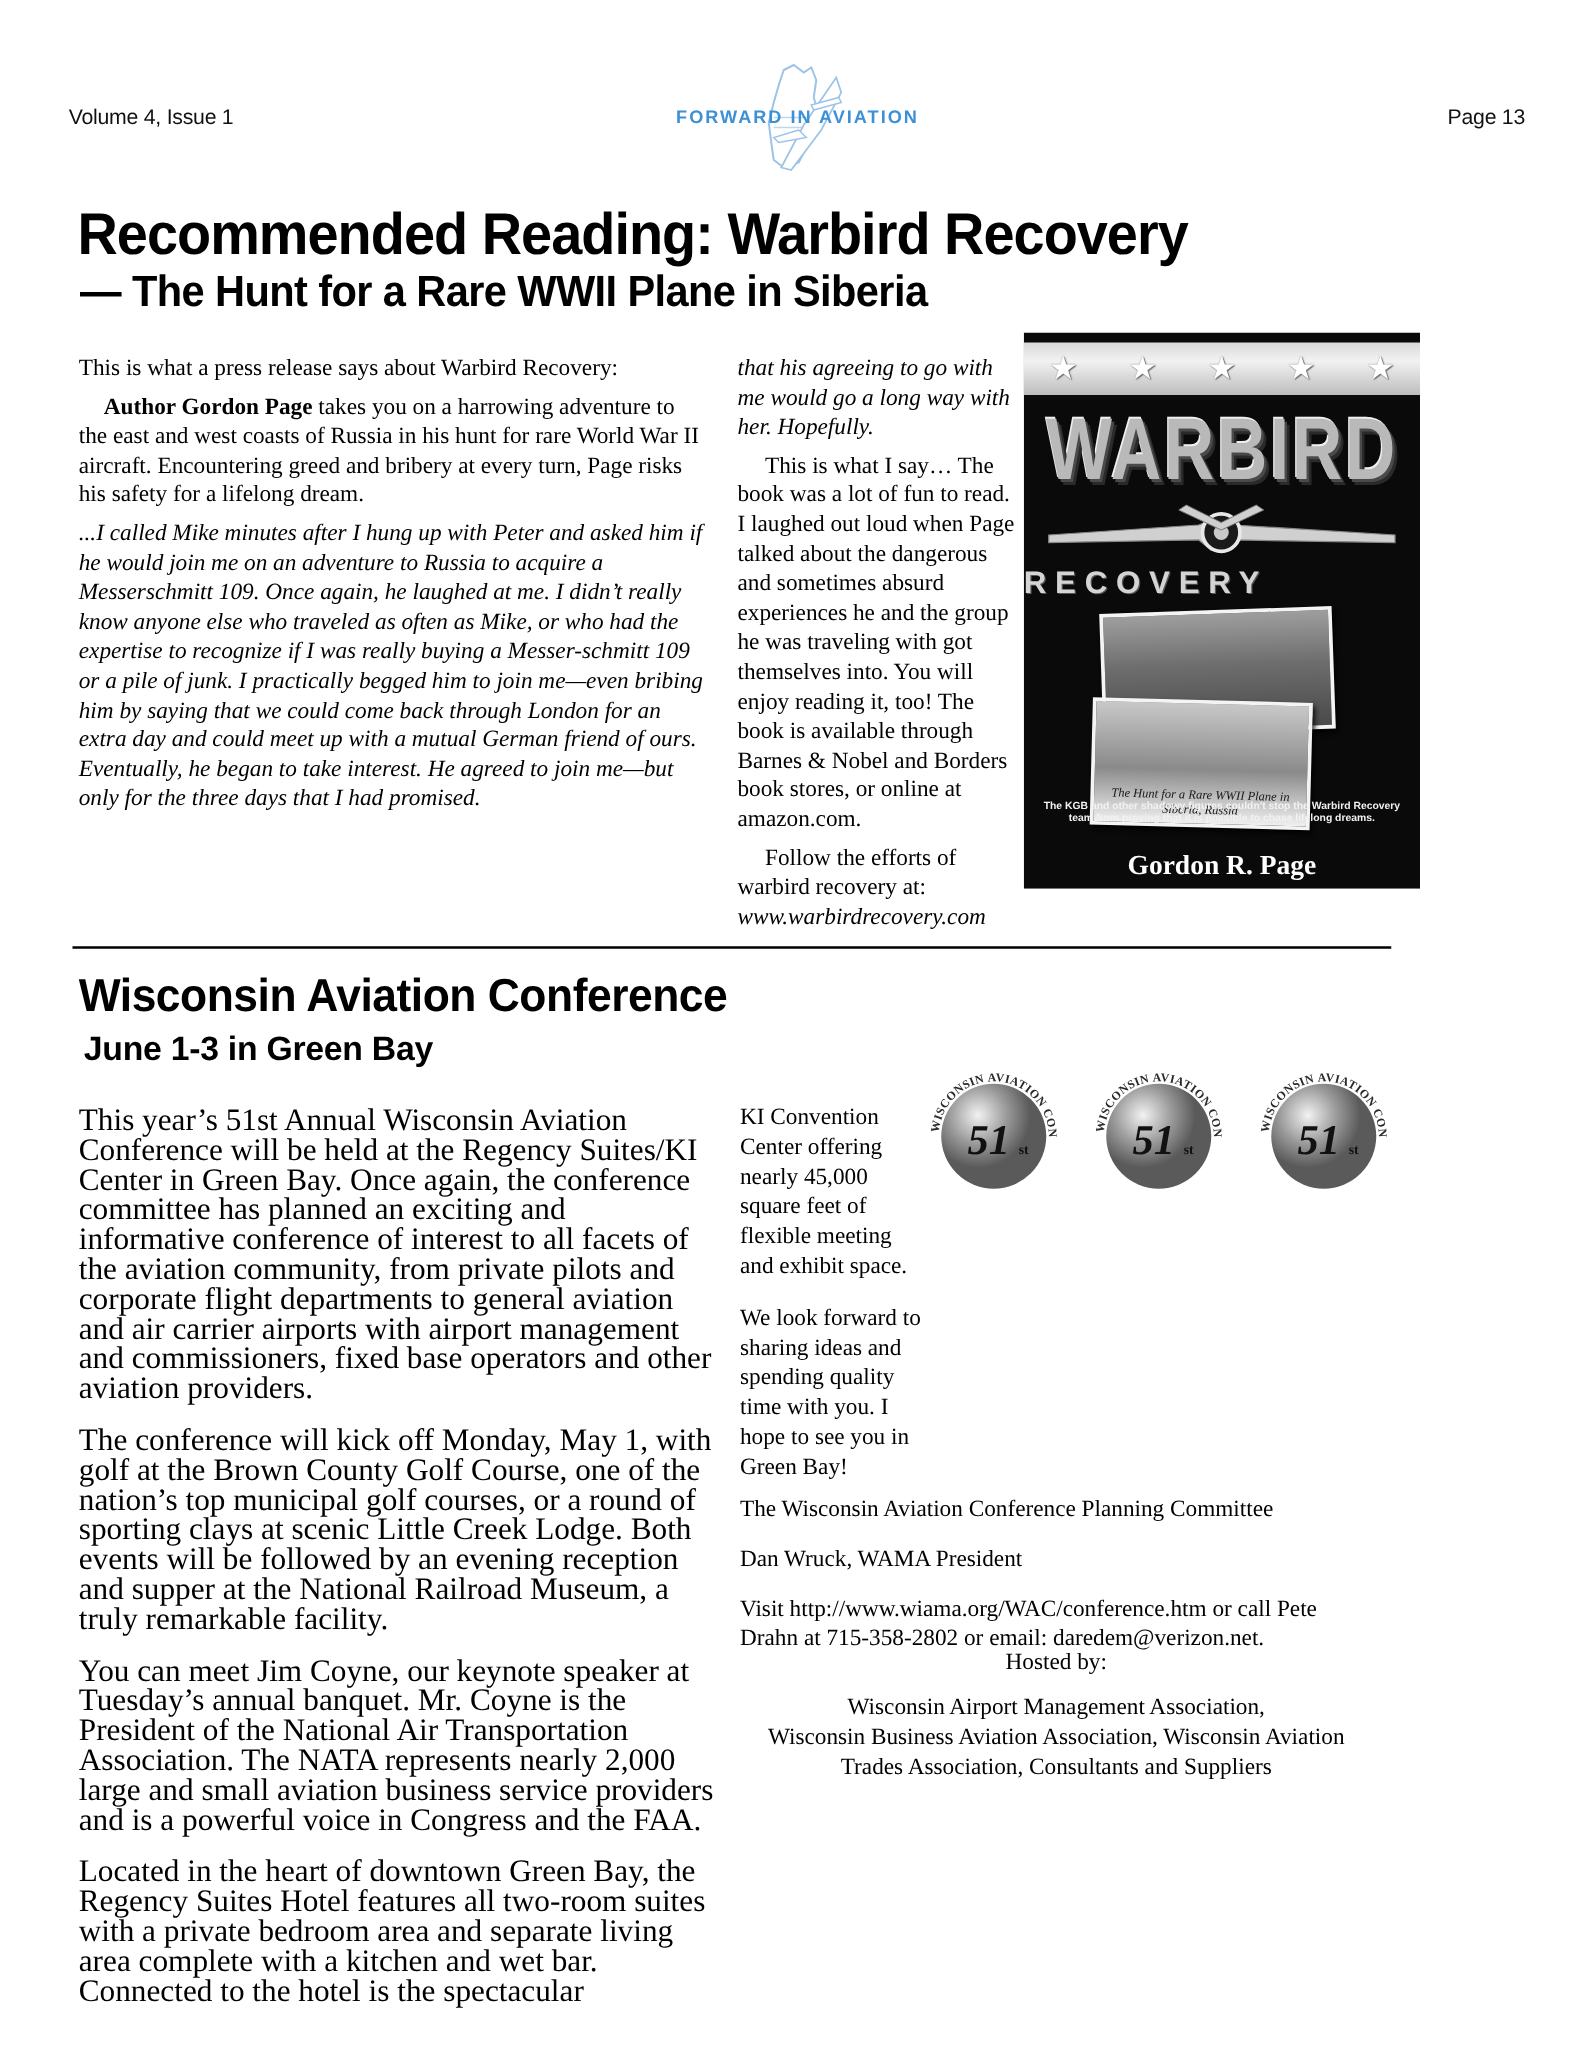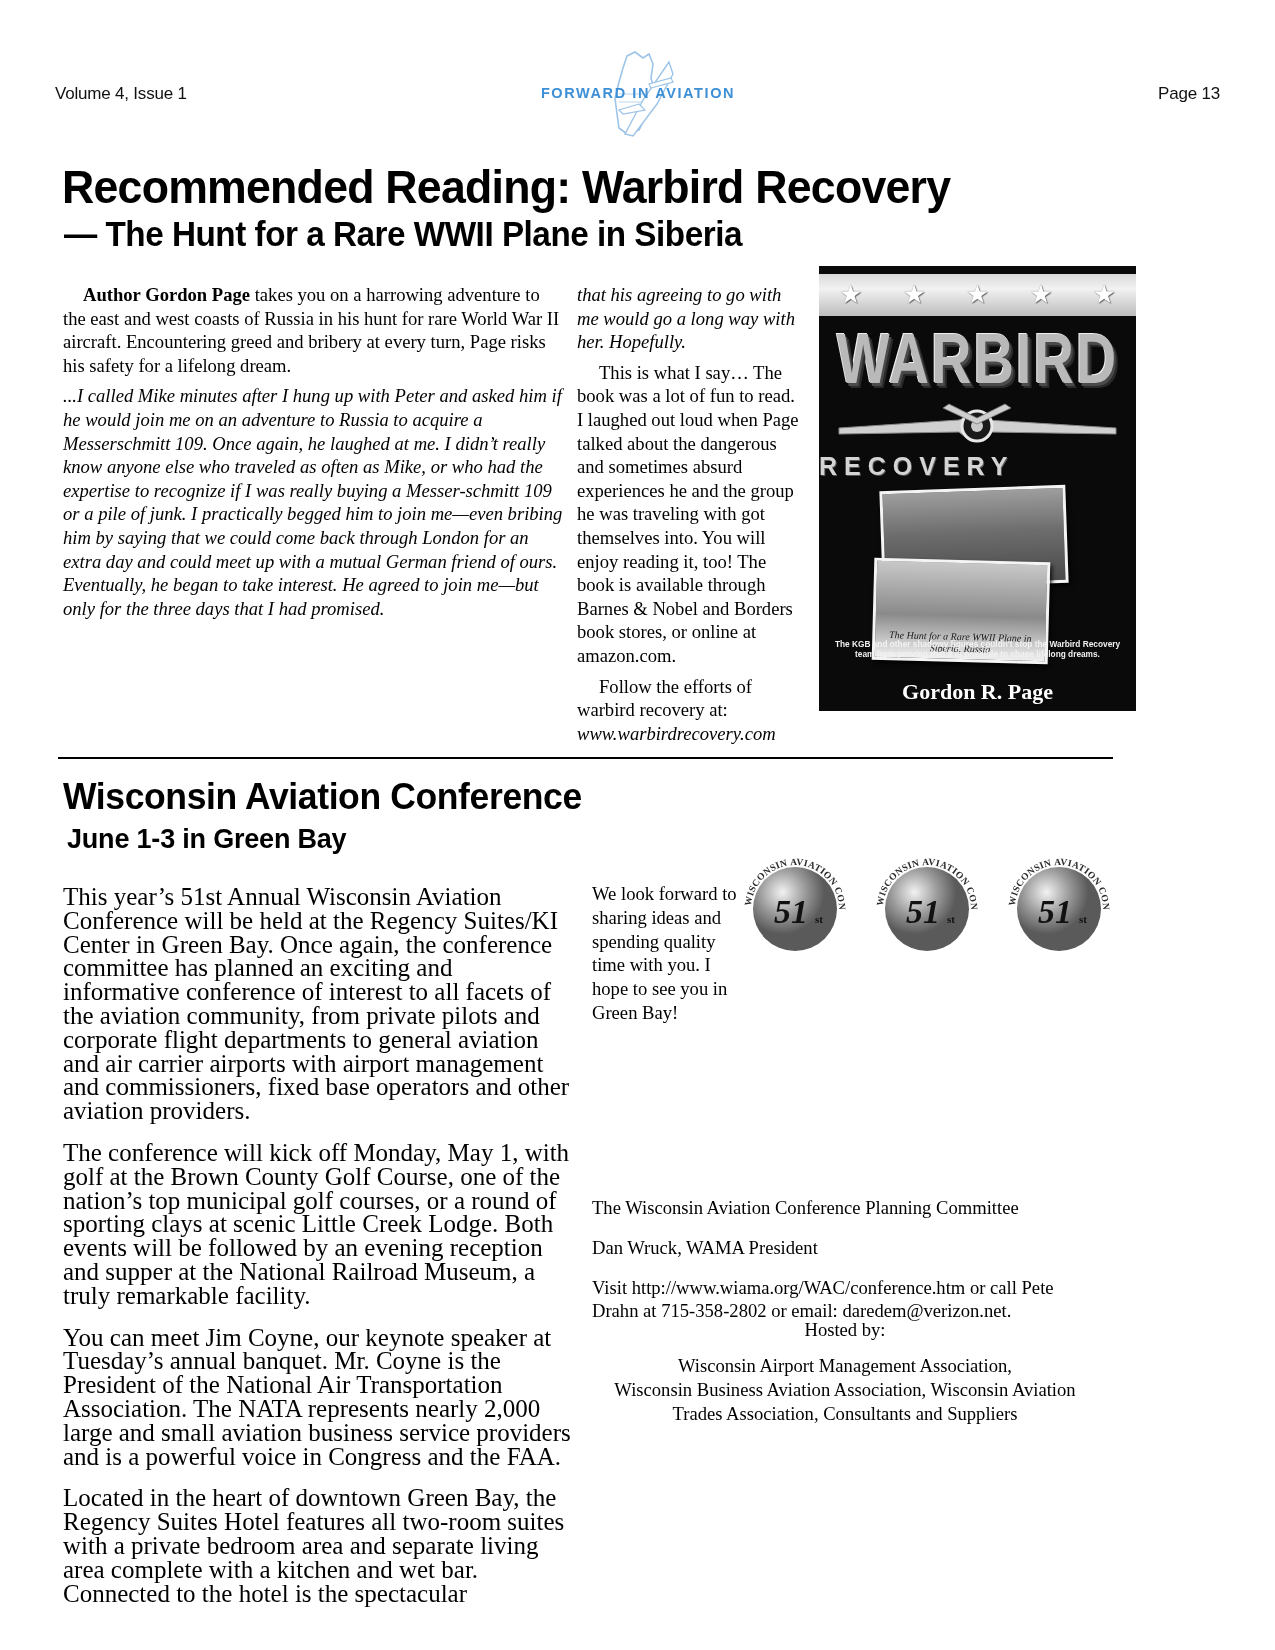--- a/index.html
+++ b/index.html
@@ -94,21 +94,21 @@
     top: 283px;
     left: 63px;
     width: 500px;
     font-size: 18.6px;
     line-height: 23.6px;
     text-align: left;
   }
   .a1-col2 {
     position: absolute;
     top: 283px;
-    left: 577px;
+    left: 590px;
     width: 222px;
     font-size: 18.6px;
     line-height: 23.6px;
   }
   .a1-col1 p, .a1-col2 p { margin: 0 0 7px 0; }
   .a1-col1 p.tight, .a1-col2 p.tight { margin-bottom: 0; }
   .ital { font-style: italic; }
   .bold { font-weight: bold; margin-left: 20px; }
   .indent { text-indent: 22px; }
 
@@ -341,20 +341,21 @@
 
     <div class="pageno">Page 13</div>
   </div>
 
   <div class="headline1">
     <div class="line1">Recommended Reading: Warbird Recovery</div>
     <div class="line2">— The Hunt for a Rare WWII Plane in Siberia</div>
   </div>
 
   <div class="a1-col1">
+    <p>This is what a press release says about Warbird Recovery:</p>
     <p>
       <span class="bold">Author Gordon Page</span><span> takes you on a harrowing adventure to the east and west coasts of Russia in his hunt for rare World War II aircraft. Encountering greed and bribery at every turn, Page risks his safety for a lifelong dream.</span>
     </p>
     <p class="ital tight">...I called Mike minutes after I hung up with Peter and asked him if he would join me on an adventure to Russia to acquire a Messerschmitt 109. Once again, he laughed at me. I didn’t really know anyone else who traveled as often as Mike, or who had the expertise to recognize if I was really buying a Messer-schmitt 109 or a pile of junk. I practically begged him to join me—even bribing him by saying that we could come back through London for an extra day and could meet up with a mutual German friend of ours. Eventually, he began to take interest. He agreed to join me—but only for the three days that I had promised.</p>
   </div>
 
   <div class="a1-col2">
     <p class="ital">that his agreeing to go with me would go a long way with her. Hopefully.</p>
     <p class="indent">This is what I say… The book was a lot of fun to read. I laughed out loud when Page talked about the dangerous and sometimes absurd experiences he and the group he was traveling with got themselves into. You will enjoy reading it, too! The book is available through Barnes &amp; Nobel and Borders book stores, or online at amazon.com.</p>
     <p class="indent tight">Follow the efforts of warbird recovery at:</p>
@@ -460,20 +461,21 @@
   </div>
 
   <div class="c2-col1">
     <p>This year’s 51st Annual Wisconsin Aviation Conference will be held at the Regency Suites/KI Center in Green Bay. Once again, the conference committee has planned an exciting and informative conference of interest to all facets of the aviation community, from private pilots and corporate flight departments to general aviation and air carrier airports with airport management and commissioners, fixed base operators and other aviation providers.</p>
     <p>The conference will kick off Monday, May 1, with golf at the Brown County Golf Course, one of the nation’s top municipal golf courses, or a round of sporting clays at scenic Little Creek Lodge. Both events will be followed by an evening reception and supper at the National Railroad Museum, a truly remarkable facility.</p>
     <p>You can meet Jim Coyne, our keynote speaker at Tuesday’s annual banquet. Mr. Coyne is the President of the National Air Transportation Association. The NATA represents nearly 2,000 large and small aviation business service providers and is a powerful voice in Congress and the FAA.</p>
     <p>Located in the heart of downtown Green Bay, the Regency Suites Hotel features all two-room suites with a private bedroom area and separate living area complete with a kitchen and wet bar. Connected to the hotel is the spectacular</p>
   </div>
 
   <div class="c2-col2">
+    <p>KI Convention Center offering nearly 45,000 square feet of flexible meeting and exhibit space.</p>
     <p>We look forward to sharing ideas and spending quality time with you. I hope to see you in Green Bay!</p>
   </div>
 
   <div class="c2-wide">
     <p>The Wisconsin Aviation Conference Planning Committee</p>
     <p>Dan Wruck, WAMA President</p>
     <p>Visit http://www.wiama.org/WAC/conference.htm or call Pete Drahn at 715-358-2802 or email: daredem@verizon.net.</p>
   </div>
 
   <div class="hosted">

